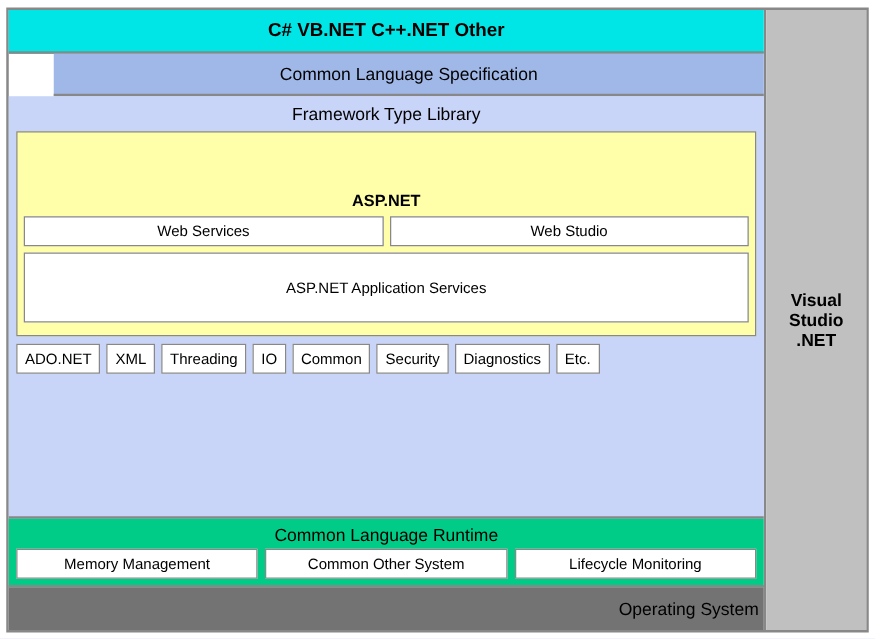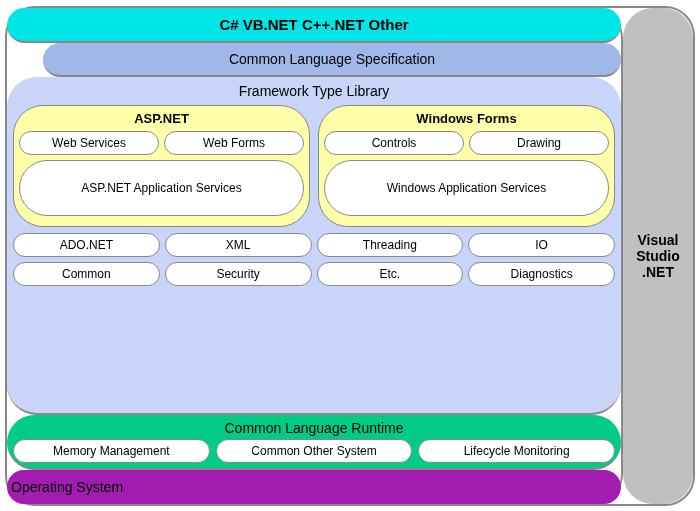--- a/index.html
+++ b/index.html
@@ -1,15 +1,15 @@
 <!DOCTYPE html>
 <html><head>
   <meta charset="utf-8">
   <style>
-    * { box-sizing: border-box; margin: 0; padding: 0; border-radius: 30px; }
+    * { box-sizing: border-box; margin: 0; padding: 0; }
     body {
       background: #fff;
       font-family: Arial, sans-serif;
       font-size: 13px;
       display: flex;
       justify-content: center;
       align-items: center;
       width: 700px;
       height: 511px;
     }
@@ -68,20 +68,21 @@
       background: #ffffaa;
       border: 1.5px solid #888;
       flex: 1;
       padding: 5px;
     }
     .yellow-box-title {
       text-align: center;
       font-weight: bold;
       font-size: 13px;
       margin-bottom: 5px;
+      margin-top: 42px;
     }
     .inner-row {
       display: flex;
       gap: 5px;
       margin-bottom: 5px;
     }
     .white-box {
       background: #fff;
       border: 1px solid #888;
       padding: 4px 6px;
@@ -93,21 +94,20 @@
       background: #fff;
       border: 1px solid #888;
       padding: 20px 6px;
       text-align: center;
       width: 100%;
       font-size: 12px;
     }
     
     .fcl-grid {
       display: flex;
-      flex-direction: column;
       gap: 5px;
     }
     .fcl-grid-row {
       display: flex;
       flex-direction: row;
       gap: 5px;
     }
     .fcl-grid-row .white-box {
       flex: 1;
     }
@@ -125,28 +125,28 @@
     .clr-inner-row {
       display: flex;
       flex-direction: row;
       gap: 6px;
     }
     .clr-inner-row .white-box {
       flex: 1;
     }
     
     .row-os {
-      background: #a21caf;
-      text-align: left;
+      background: #737373;
+      text-align: right;
       padding: 9px 4px;
       font-size: 14px;
     }
     
     .side-panel {
-      width: 70px;
+      width: 80px;
       background: #c0c0c0;
       display: flex;
       align-items: center;
       justify-content: center;
       text-align: center;
       font-size: 14px;
       font-weight: bold;
       color: #000;
       padding: 8px 4px;
     }
@@ -166,51 +166,41 @@
     </div>
 
     <div class="row-fcl-wrapper">
       <div class="fcl-title">Framework Type Library</div>
       <div class="fcl-top-boxes">
 
         <div class="yellow-box">
           <div class="yellow-box-title">ASP.NET</div>
           <div class="inner-row">
             <div class="white-box">Web Services</div>
-            <div class="white-box">Web Forms</div>
+            <div class="white-box">Web Studio</div>
           </div>
           <div class="inner-row">
             <div class="white-box-wide">ASP.NET Application Services</div>
           </div>
         </div>
 
-        <div class="yellow-box">
-          <div class="yellow-box-title">Windows Forms</div>
-          <div class="inner-row">
-            <div class="white-box">Controls</div>
-            <div class="white-box">Drawing</div>
-          </div>
-          <div class="inner-row">
-            <div class="white-box-wide">Windows Application Services</div>
-          </div>
-        </div>
       </div>
 
       <div class="fcl-grid">
         <div class="fcl-grid-row">
           <div class="white-box">ADO.NET</div>
           <div class="white-box">XML</div>
           <div class="white-box">Threading</div>
           <div class="white-box">IO</div>
         </div>
         <div class="fcl-grid-row">
           <div class="white-box">Common</div>
           <div class="white-box">Security</div>
+          <div class="white-box">Diagnostics</div>
           <div class="white-box">Etc.</div>
-          <div class="white-box">Diagnostics</div>
         </div>
       </div>
     </div>
 
     <div class="row-clr-wrapper">
       <div class="clr-title">Common Language Runtime</div>
       <div class="clr-inner-row">
         <div class="white-box">Memory Management</div>
         <div class="white-box">Common Other System</div>
         <div class="white-box">Lifecycle Monitoring</div>

